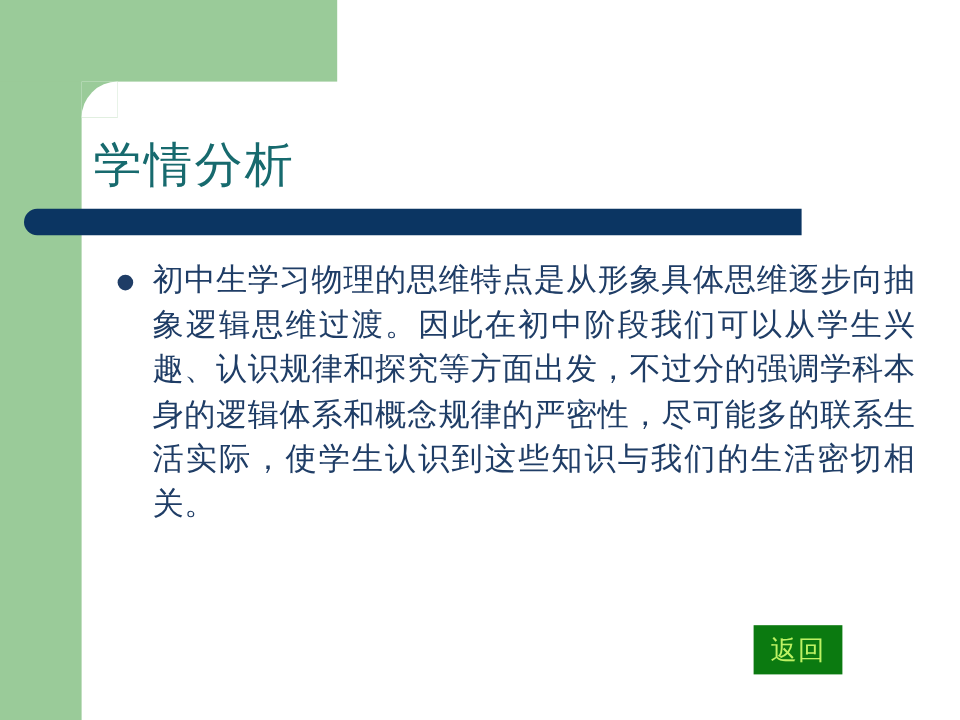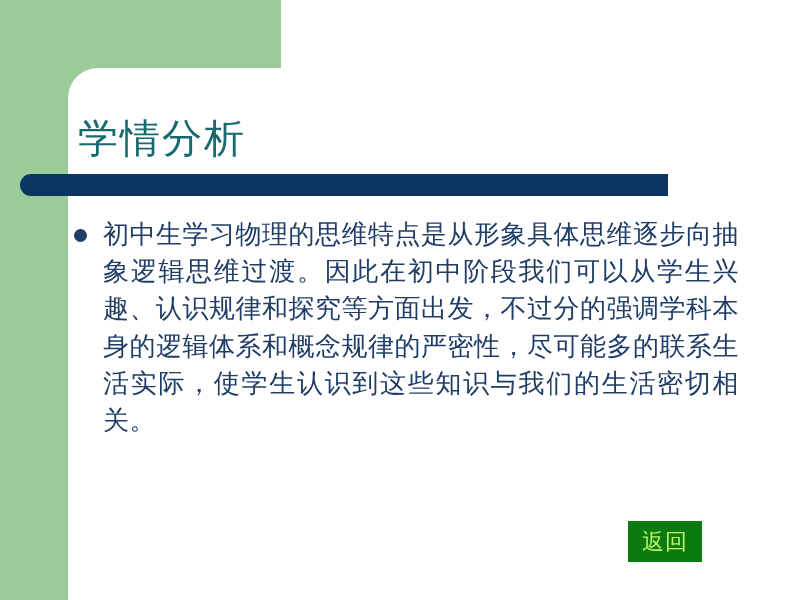--- a/index.html
+++ b/index.html
@@ -83,21 +83,21 @@
     width: 648px;
     height: 22px;
     background: #0B3562;
     border-top-left-radius: 11px;
     border-bottom-left-radius: 11px;
   }
 
   
   .body-block {
     position: absolute;
-    left: 74px;
+    left: 98px;
     top: 216px;
     width: 665px;
     display: flex;
     align-items: flex-start;
   }
   .bullet-marker {
     flex: 0 0 auto;
     width: 13px;
     height: 13px;
     border-radius: 50%;

